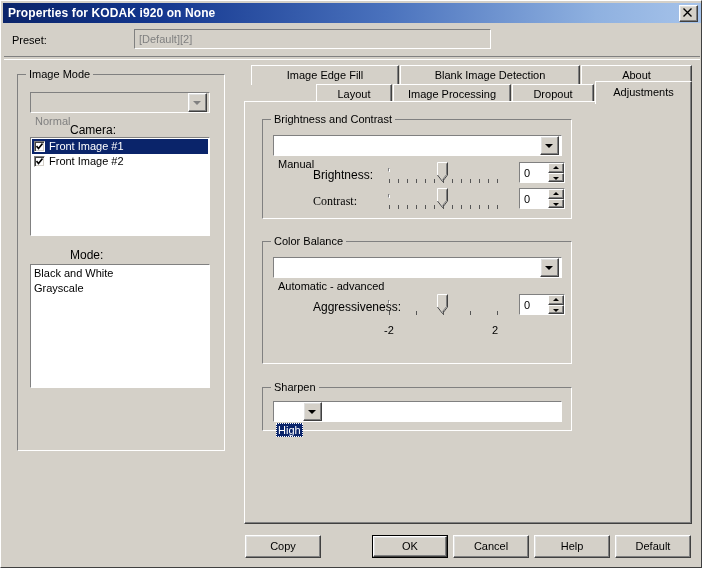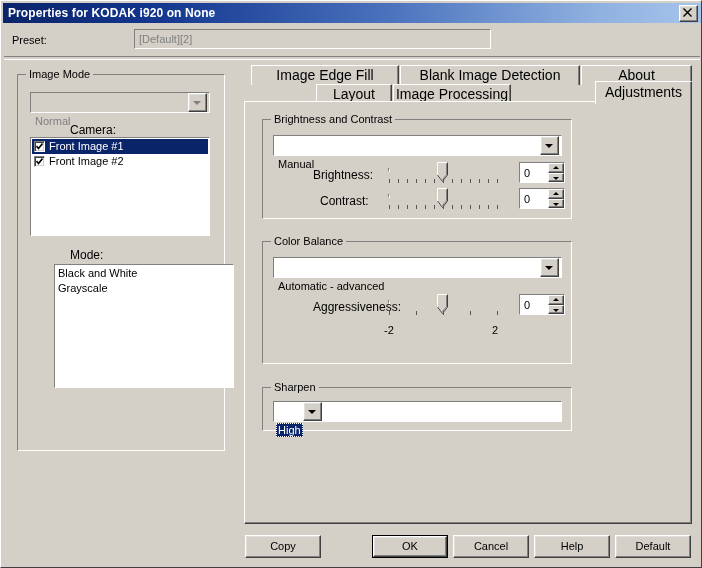--- a/index.html
+++ b/index.html
@@ -209,21 +209,21 @@
   
   .tab {
     position: absolute;
     background: #d4d0c8;
     border: 1px solid #ffffff;
     border-right-color: #404040;
     border-bottom: none;
     box-shadow: inset -1px 0 0 #808080;
     box-sizing: border-box;
     text-align: center;
-    font-size: 14px;
+    font-size: 11px;
     line-height: 18px;
     height: 20px;
     cursor: default;
     overflow: hidden;
   }
   .tab.active {
     height: 23px;
     line-height: 21px;
     z-index: 5;
     background: #d4d0c8;
@@ -410,37 +410,38 @@
         <span class="lcheck">
           <svg width="7" height="7" viewBox="0 0 7 7">
               <path d="M0.5 3 L2.5 5.5 L6.5 0.5" stroke="#000" stroke-width="1.6" fill="none"></path>
             </svg>
         </span>
         <span>Front Image #2</span>
       </div>
     </div>
 
     <div class="sublabel" style="left:12px; top:173px;">Mode:</div>
-    <div class="listbox" style="left:12px; top:189px; width:180px; height:124px;margin-left:24px;">
+    <div class="listbox" style="left:12px; top:189px; width:180px; height:124px;">
       <div class="list-item">
         <span>Black and White</span>
       </div>
       <div class="list-item">
         <span>Grayscale</span>
       </div>
     </div>
   </div>
 
   <div class="tab" style="left:250px; top:64px; width:148px;">Image Edge Fill</div>
   <div class="tab" style="left:399px; top:64px; width:180px;">Blank Image Detection</div>
   <div class="tab" style="left:580px; top:64px; width:111px;">About</div>
 
   <div class="tab" style="left:244px; top:83px; width:70px;margin-top:44px;">Main</div>
   <div class="tab" style="left:315px; top:83px; width:76px;">Layout</div>
   <div class="tab" style="left:392px; top:83px; width:118px;">Image Processing</div>
+  <div class="tab" style="left:511px; top:83px; width:82px;">Dropout</div>
   <div class="tab active" style="left:594px; top:80px; width:97px;">Adjustments</div>
 
   <div class="tabpanel"></div>
 
   <div class="group" id="bc-group">
     <span class="group-title">Brightness and Contrast</span>
 
     <div class="combo" style="left:10px; top:15px; width:289px; height:21px;">
       <span class="combo-text">Manual</span>
       <div class="combo-arrow"></div>
@@ -473,21 +474,21 @@
       </div>
     </div>
     <div class="spin" style="left:256px; top:42px;">
       <span class="spin-value">0</span>
       <div class="spin-btns">
         <div class="spin-btn up"></div>
         <div class="spin-btn down"></div>
       </div>
     </div>
 
-    <div class="sublabel" style="left:17px; top:74px;">Contrast:</div>
+    <div class="sublabel" style="left:10px; top:74px;font-family:Liberation Serif, serif;">Contrast:</div>
     <div class="slider" style="left:125px; top:68px; width:110px; height:22px;">
       <div class="slider-track"></div>
       <div class="slider-thumb" style="left:49px;">
         <svg width="11" height="21" viewBox="0 0 11 21">
           <path d="M0.5 0.5 H10.5 V13 L5.5 19 L0.5 13 Z" fill="#d4d0c8" stroke="#ffffff"></path>
           <path d="M10.5 0.5 V13 L5.5 19.5 L0.5 13" fill="none" stroke="#404040"></path>
           <path d="M9.5 1.5 V12.6 L5.5 17.6" fill="none" stroke="#808080"></path>
         </svg>
       </div>
       <div class="ticks" style="left:1px; top:17px; width:108px;">

